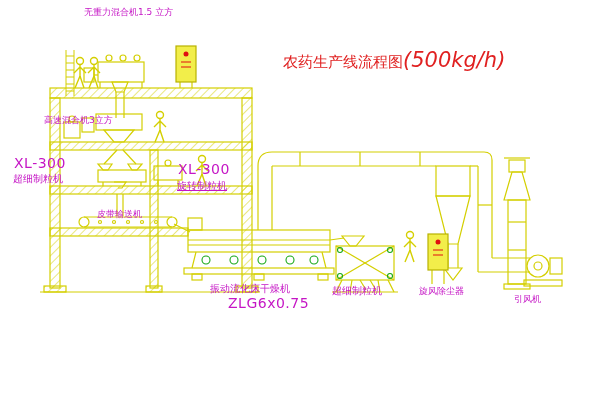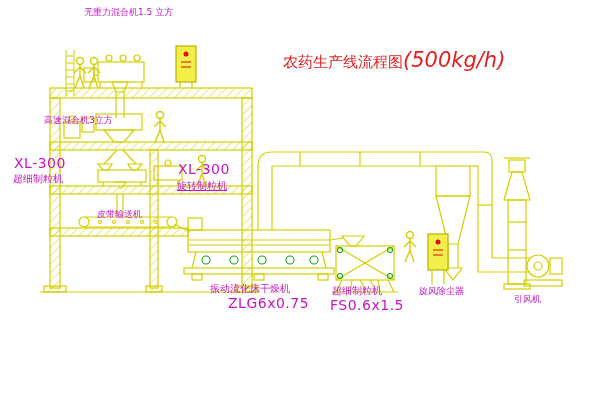--- a/index.html
+++ b/index.html
@@ -233,17 +233,16 @@
   <div class="lbl s9" style="left:84px;top:8px;">无重力混合机1.5 立方</div>
   <div class="lbl s9" style="left:44px;top:116px;">高速混合机3立方</div>
   <div class="lbl s14" style="left:14px;top:156px;">XL-300</div>
   <div class="lbl s10" style="left:13px;top:174px;">超细制粒机</div>
   <div class="lbl s14" style="left:178px;top:162px;">XL-300</div>
   <div class="lbl s10" style="left:177px;top:181px;text-decoration:underline;">旋转制粒机</div>
   <div class="lbl s9" style="left:97px;top:210px;">皮带输送机</div>
   <div class="lbl s10" style="left:210px;top:284px;">振动流化床干燥机</div>
   <div class="lbl s14" style="left:228px;top:296px;">ZLG6x0.75</div>
   <div class="lbl s10" style="left:332px;top:286px;">超细制粒机</div>
-  <div class="lbl s14" style="left:330px;top:298px;">FS0.6x1.5</div>
   <div class="lbl s9" style="left:419px;top:287px;">旋风除尘器</div>
   <div class="lbl s9" style="left:514px;top:295px;">引风机</div>
 
 </div>
 
 </body></html>

